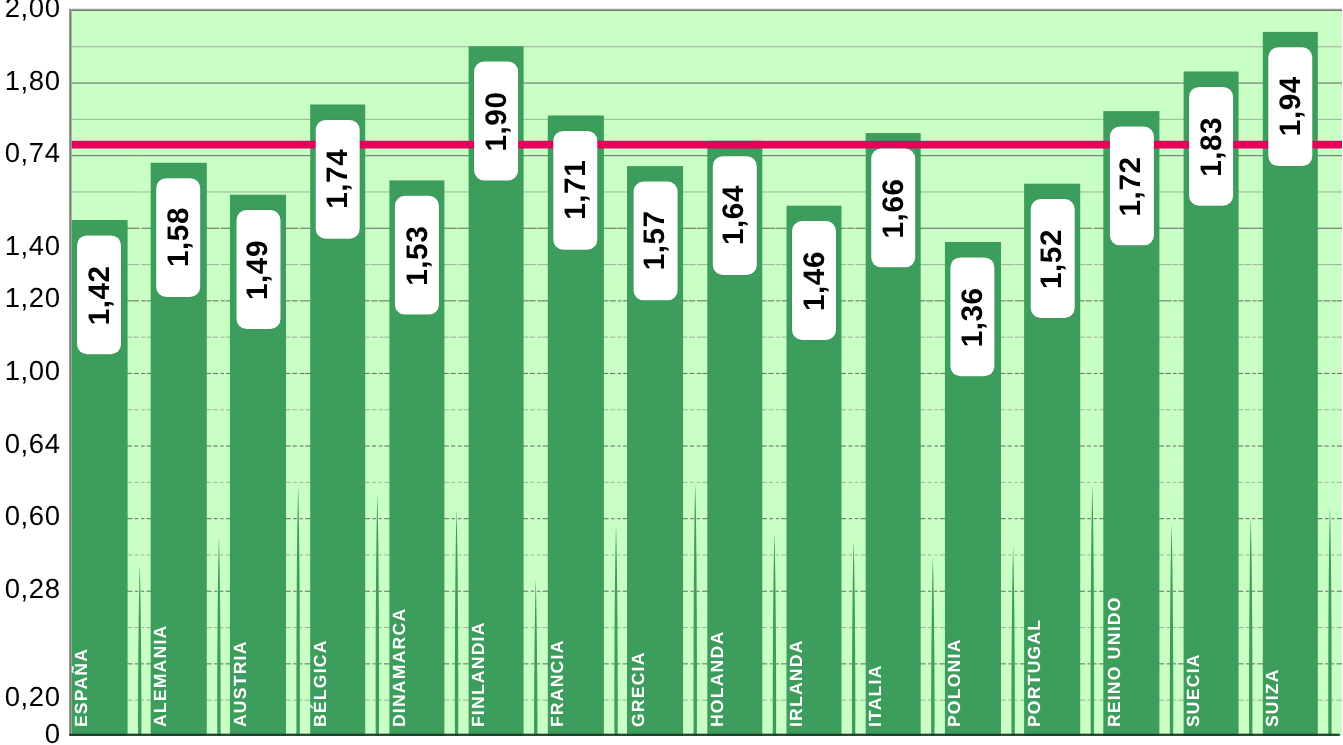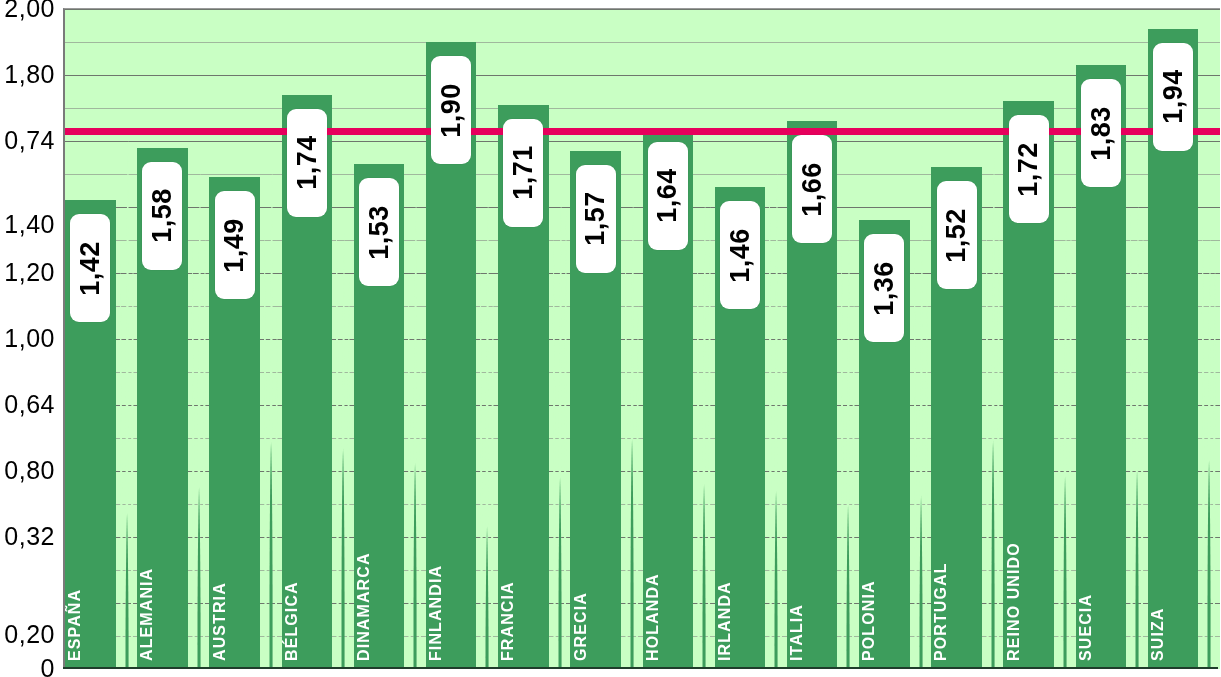--- a/index.html
+++ b/index.html
@@ -146,22 +146,22 @@
   }
 </style>
 </head>
 <body>
 
 <div id="chart-root">
 
   <div id="y-axis">
       <div class="y-tick-label" style="top: 668px;">0</div>
       <div class="y-tick-label" style="top: 634px;">0,20</div>
-      <div class="y-tick-label" style="top: 536px;">0,32</div>
-      <div class="y-tick-label" style="top: 470px;">0,80</div>
+      <div class="y-tick-label" style="top: 536px;">0,28</div>
+      <div class="y-tick-label" style="top: 470px;">0,60</div>
       <div class="y-tick-label" style="top: 404px;">0,64</div>
       <div class="y-tick-label" style="top: 338px;">1,00</div>
       <div class="y-tick-label" style="top: 272px;">1,20</div>
       <div class="y-tick-label" style="top: 224px;">1,40</div>
       <div class="y-tick-label" style="top: 140px;">0,74</div>
       <div class="y-tick-label" style="top: 74px;">1,80</div>
       <div class="y-tick-label" style="top: 8px;">2,00</div>
     </div>
 
   <div id="plot-area">

